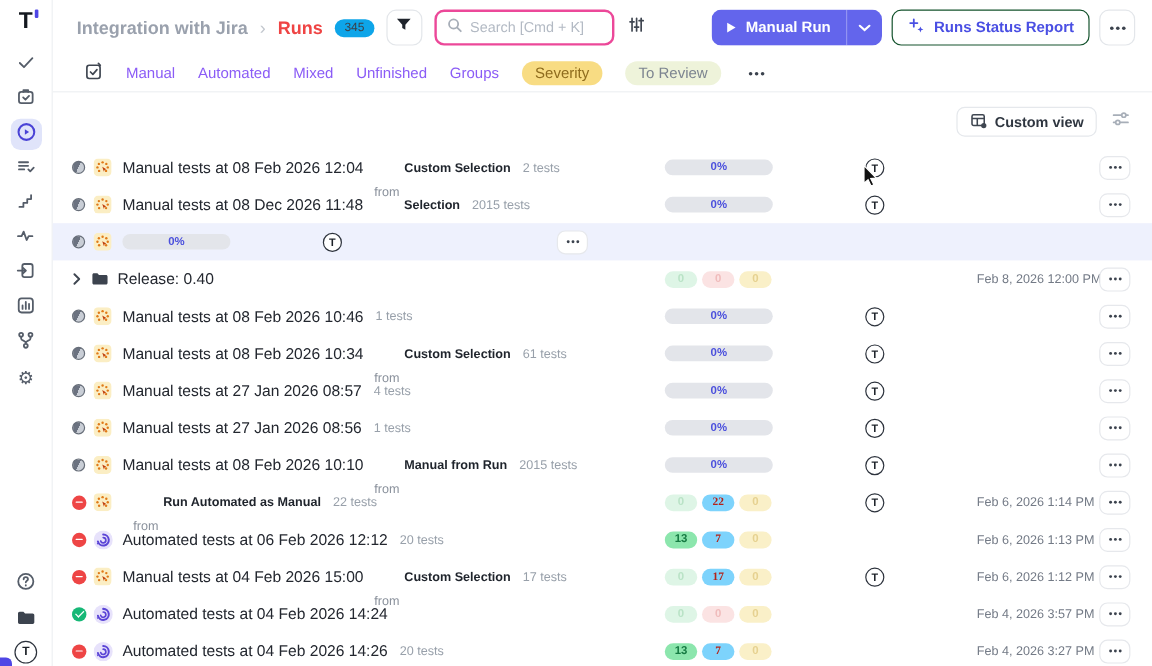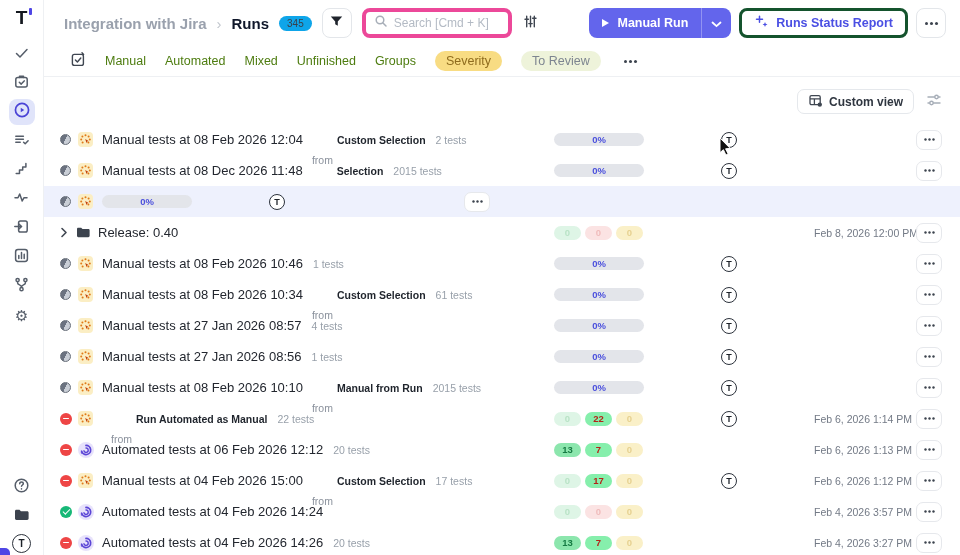--- a/index.html
+++ b/index.html
@@ -24,47 +24,47 @@
   .side-bottom { margin-top:auto; display:flex; flex-direction:column; gap:4px; align-items:center; padding-bottom:2px; }
   .acct { width:19px; height:19px; border-radius:50%; border:1.6px solid #2c323c; display:flex;
     align-items:center; justify-content:center; font-size:10px; font-weight:800; color:#1c2128; }
 
   
   .main { flex:1; display:flex; flex-direction:column; min-width:0; }
 
   .topbar { height:46px; display:flex; align-items:center; padding:0 14px 0 20px; gap:10px; flex-shrink:0; }
   .crumb-project { font-size:15px; font-weight:600; color:#9aa1ad; white-space:nowrap; }
   .crumb-sep { font-size:15px; color:#c1c6cd; }
-  .crumb-page { font-size:15px; font-weight:700; color:#0f172a; }
+  .crumb-page { font-size:15px; font-weight:700; color:#ef4444; }
   .count-badge { background:#0ea5e9; border-radius:999px; padding:2px 8px; font-size:10px;
     font-weight:400; color:#3a4049; }
   .icon-btn { width:30px; height:30px; border:1px solid #e3e6ea; border-radius:8px; background:#fff;
     display:flex; align-items:center; justify-content:center; cursor:pointer; flex-shrink:0; }
-  .search-box { width:150px; height:30px; border:4px solid #ec4899; border-radius:8px; display:flex;
+  .search-box { width:150px; height:30px; border:2px solid #ec4899; border-radius:8px; display:flex;
     align-items:center; padding:0 8px; gap:6px; }
   .search-box input { border:none; outline:none; width:100%; font-size:12px; color:#3a4049;
     font-family:"Liberation Sans",sans-serif; }
   .search-box input::placeholder { color:#b3bac4; }
   .topbar-right { margin-left:auto; display:flex; align-items:center; gap:8px; }
   .run-split { display:flex; height:30px; border-radius:8px; overflow:hidden; cursor:pointer; }
   .run-main { background:#6365ec; color:#fff; font-size:12.5px; font-weight:700; display:flex;
     align-items:center; gap:8px; padding:0 13px; }
   .play-tri { width:0; height:0; border-left:7px solid #fff; border-top:4.5px solid transparent;
     border-bottom:4.5px solid transparent; }
   .run-caret { background:#6365ec; border-left:1px solid rgba(255,255,255,.3); width:30px;
     display:flex; align-items:center; justify-content:center; }
-  .report-btn { height:30px; border:3px solid #14532d; border-radius:8px; background:#fff;
+  .report-btn { height:30px; border:1px solid #14532d; border-radius:8px; background:#fff;
     color:#4a4fe3; font-size:12.5px; font-weight:700; display:flex; align-items:center; gap:7px;
     padding:0 12px; cursor:pointer; }
   .dots { display:inline-block; width:3px; height:3px; border-radius:50%; background:#3c434e;
     box-shadow:5px 0 0 #3c434e, 10px 0 0 #3c434e; margin-right:10px; }
 
   .tabbar { height:31px; display:flex; align-items:center; gap:19px; padding:0 14px 0 26px;
     border-bottom:1px solid #eef0f3; flex-shrink:0; }
-  .tab { font-size:12.5px; color:#4d7c0f; cursor:pointer; white-space:nowrap; }
+  .tab { font-size:12.5px; color:#8b5cf6; cursor:pointer; white-space:nowrap; }
   .tab-pill { font-size:12.5px; border-radius:999px; padding:3px 11px; cursor:pointer; white-space:nowrap; }
 
   .content { flex:1; display:flex; flex-direction:column; min-height:0; }
   .viewbar { display:flex; justify-content:flex-end; align-items:center; gap:12px; padding:12px 18px 10px; }
   .custom-view { height:25px; border:1px solid #e5e8ec; border-radius:7px; background:#fff; display:flex;
     align-items:center; gap:6px; padding:0 10px; font-size:12px; font-weight:600; color:#2f3640; cursor:pointer; }
 
   
   .rows { display:flex; flex-direction:column; }
   .row { height:31px; display:flex; align-items:center; padding:0 18px 0 16px; cursor:pointer; }
@@ -89,21 +89,21 @@
   .cell-progress { width:90px; flex-shrink:0; display:flex; align-items:center; }
   .pbar { width:90px; height:13px; background:#e3e5ea; border-radius:7px; text-align:center;
     font-size:9.5px; font-weight:700; color:#4b50dd; line-height:13px; }
   .pills { display:flex; gap:4px; }
   .pill { min-width:27px; height:14px; border-radius:7px; font-size:9.5px; font-weight:700;
     display:flex; align-items:center; justify-content:center; padding:0 4px; }
   .pill.green-faded  { background:#def5e6; color:#b9e3c6; }
   .pill.red-faded    { background:#fbe3e3; color:#f0bcbc; }
   .pill.yellow-faded { background:#faf0c8; color:#e6d190; }
   .pill.green-strong { background:#8ce6ad; color:#157a42; }
-  .pill.red-strong   { background:#86efac; color:#b42318; }
+  .pill.red-strong   { background:#7dd3fc; color:#b42318;font-family:Liberation Serif, serif; }
   .cell-avatar { width:170px; flex-shrink:0; display:flex; justify-content:center; align-items:center; }
   .avatar { width:16px; height:16px; border-radius:50%; border:1.4px solid #2c323c; background:#fff;
     display:flex; align-items:center; justify-content:center; font-size:9px; font-weight:800; color:#1c2128; }
   .cell-date { width:96px; flex-shrink:0; text-align:right; font-size:10.5px; color:#737a86; white-space:nowrap; }
   .cell-menu { width:26px; margin-left:6px; flex-shrink:0; display:flex; justify-content:flex-end; }
   .row-menu { width:26px; height:20px; border:1px solid #e6e8ec; border-radius:7px; background:#fff;
     display:flex; align-items:center; justify-content:center; cursor:pointer; }
   .row-menu .dots { transform:scale(.8); margin-right:8px; }
 
   .cursor { position:absolute; left:719px; top:137px; z-index:50; pointer-events:none; }

